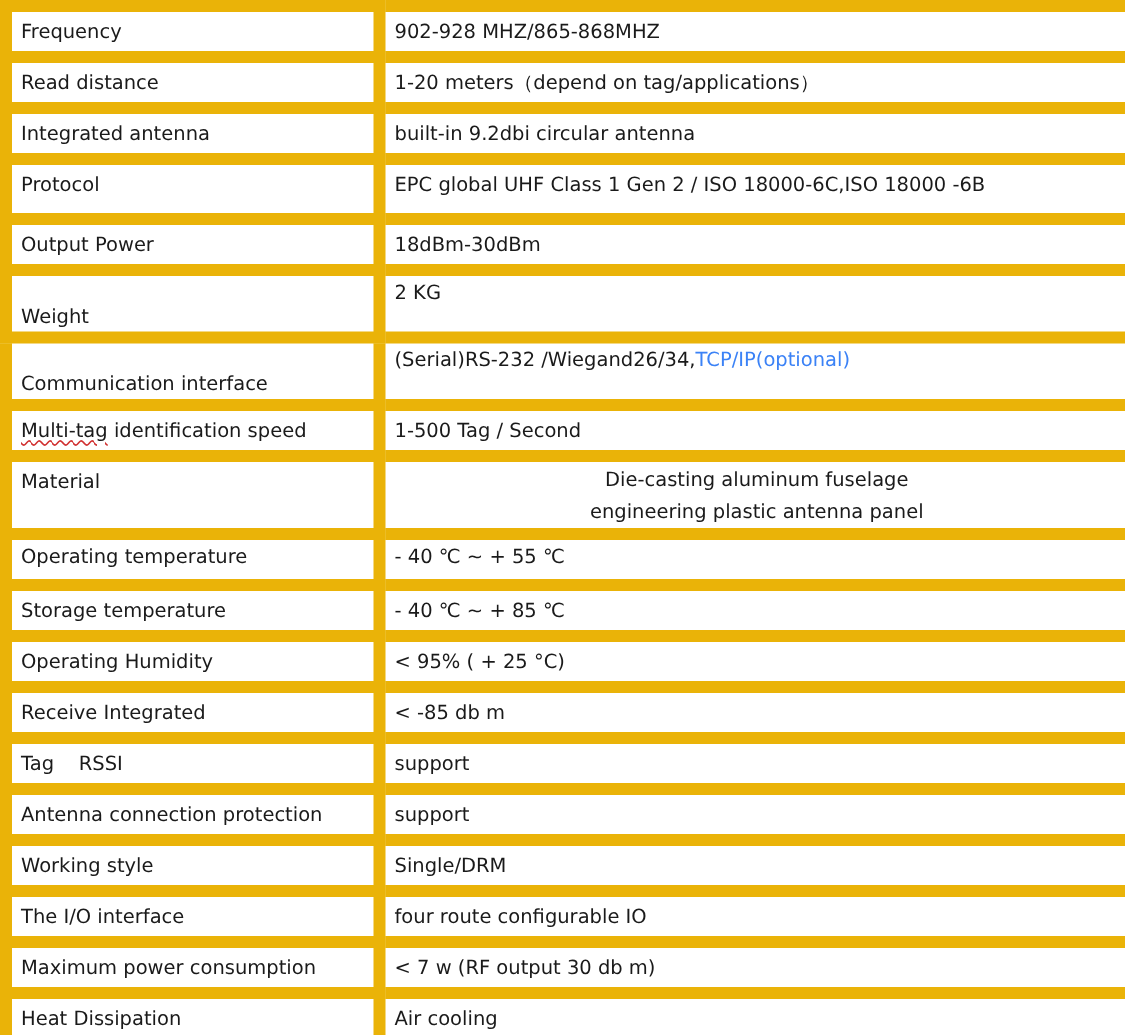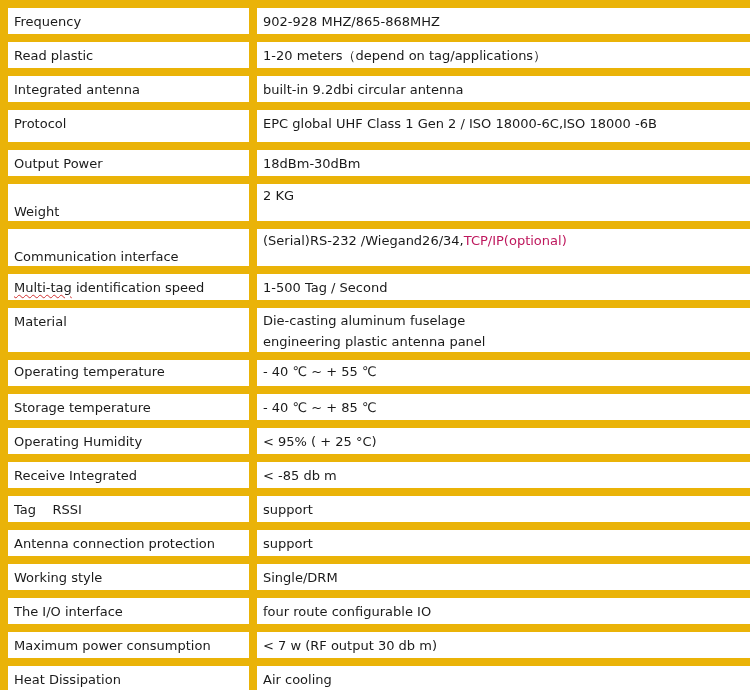--- a/index.html
+++ b/index.html
@@ -17,44 +17,44 @@
     .spec-table td {
       border: 8px solid #eab308;
       vertical-align: top;
       padding: 4px 6px 0 6px;
       line-height: 19px;
       white-space: nowrap;
       overflow: hidden;
     }
     .spec-table col.c1 { width: 249px; }
     .spec-table col.c2 { width: 503px; }
-    .red { color: #be185d; }
+    .red { color: #3b82f6; }
     .red-bold { color: #ef4444; font-weight: bold; }
     .squiggle {
       text-decoration: underline wavy #d03030;
       text-decoration-thickness: 1px;
       text-underline-offset: 2px;
     }
-    .line { display: block; }
+    .line { display: block; text-align: center; }
   </style>
 </head>
 <body>
 
 <table class="spec-table">
   <colgroup>
       <col class="c1">
       <col class="c2">
     </colgroup>
   <tbody>
     <tr style="height:34px">
       <td>Frequency</td>
       <td>902-928 MHZ/865-868MHZ</td>
     </tr>
     <tr style="height:34px">
-      <td>Read plastic</td>
+      <td>Read distance</td>
       <td>1-20 meters（depend on tag/applications）</td>
     </tr>
     <tr style="height:34px">
       <td>Integrated antenna</td>
       <td>built-in 9.2dbi circular antenna</td>
     </tr>
     <tr style="height:40px">
       <td>Protocol</td>
       <td>EPC global UHF Class 1 Gen 2 / ISO 18000-6C,ISO 18000 -6B</td>
     </tr>

